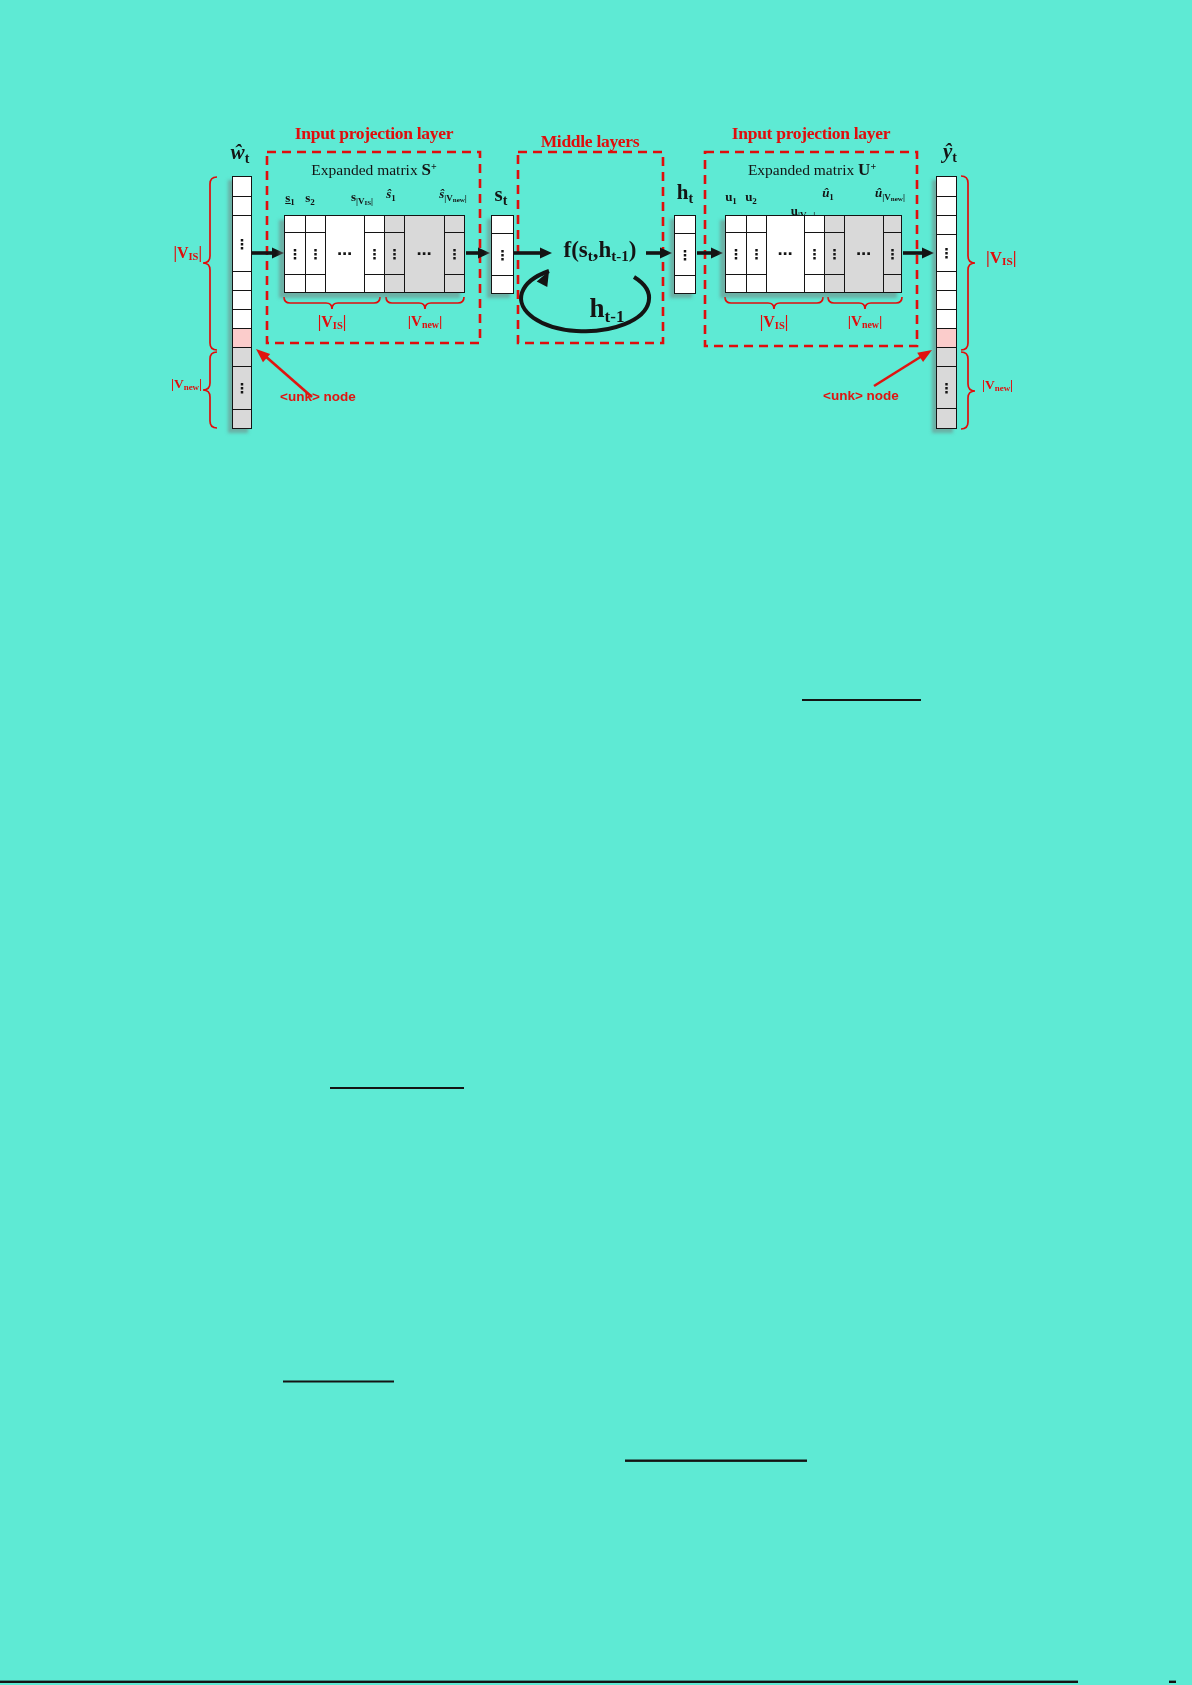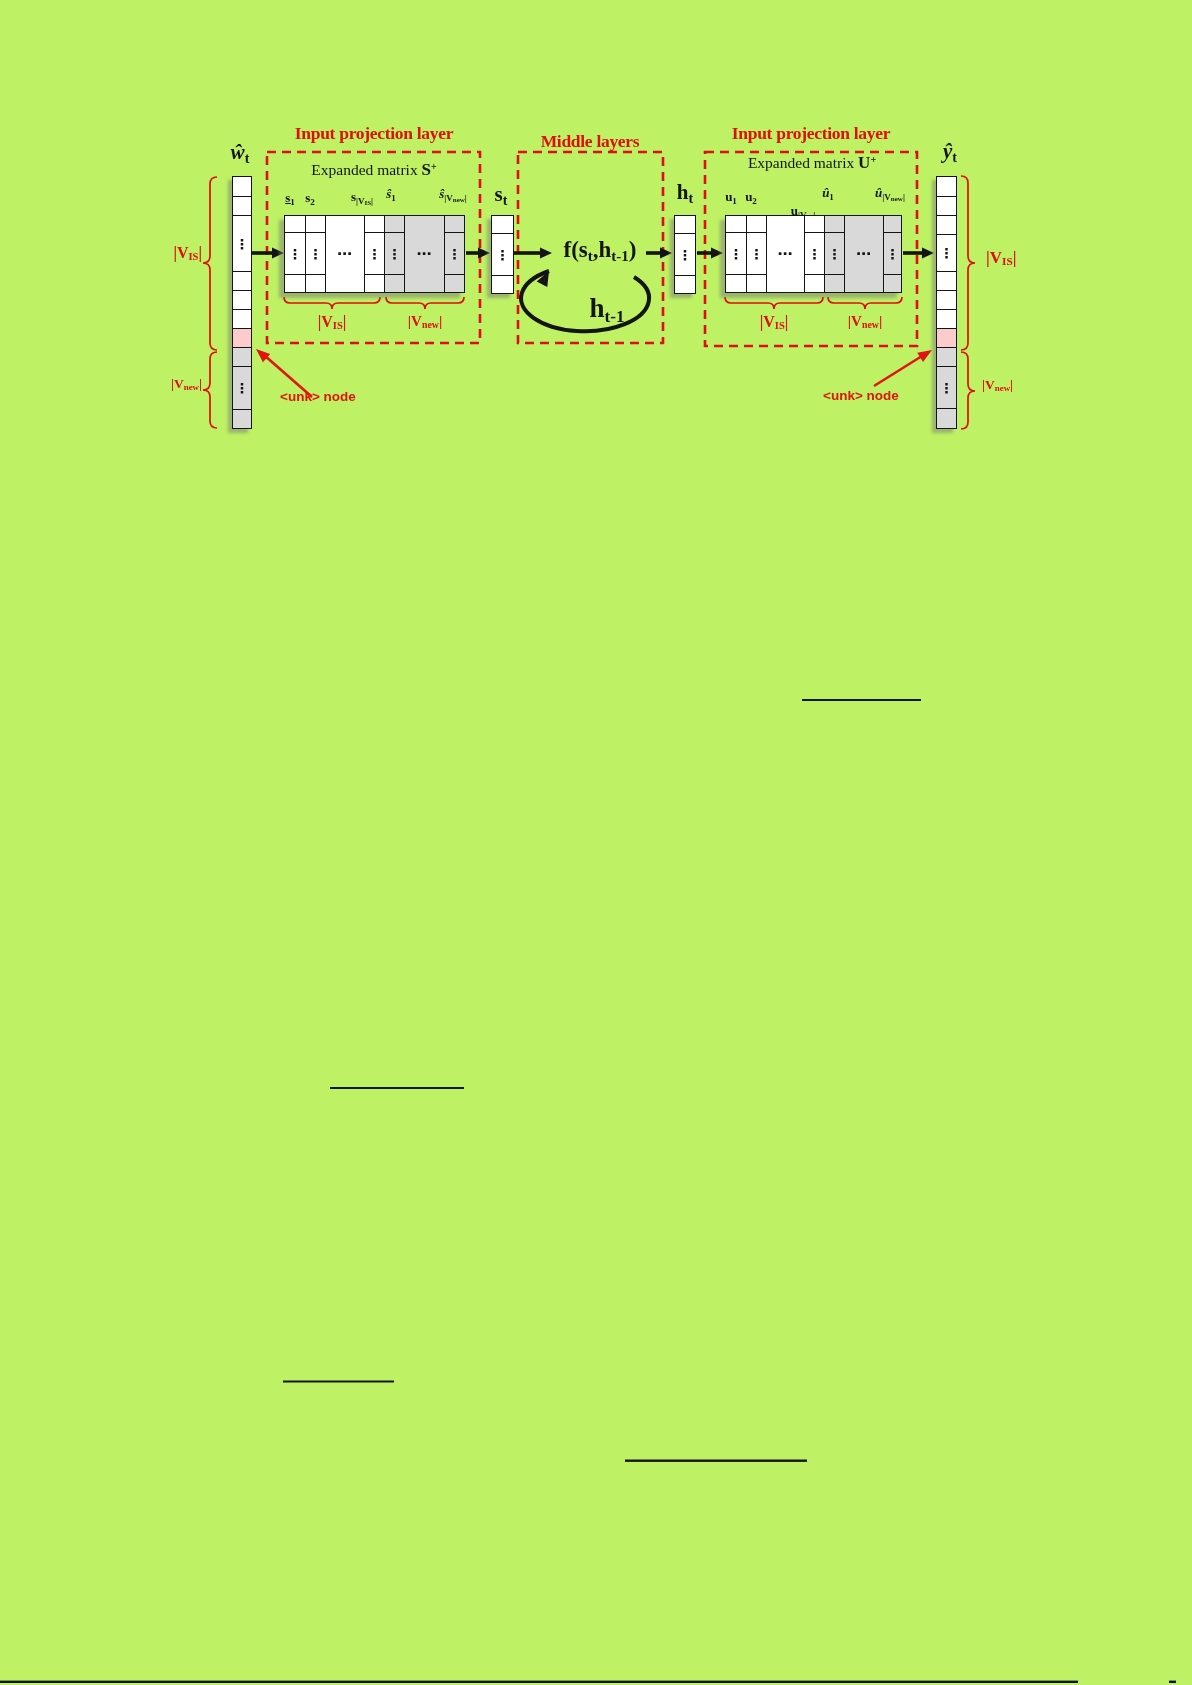--- a/index.html
+++ b/index.html
@@ -1,16 +1,16 @@
 <!DOCTYPE html>
 <html><head>
 <meta charset="utf-8">
 <style>
   html,body{margin:0;padding:0;background:#fff;}
-  .page{position:relative;width:1192px;height:1685px;background:#bef264;overflow:hidden;
+  .page{position:relative;width:1192px;height:1685px;background:#5eead4;overflow:hidden;
         font-family:"Liberation Serif",serif;color:#141414;}
   svg.layer{position:absolute;left:0;top:0;pointer-events:none;}
 
   
   .vec{position:absolute;box-sizing:border-box;border:1.6px solid #141414;background:#fff;
        display:flex;flex-direction:column;box-shadow:-4px 4px 3px rgba(120,120,120,.5);}
   .vcell{box-sizing:border-box;border-top:1.6px solid #141414;display:flex;align-items:center;justify-content:center;}
   .vcell.first{border-top:none;}
   .unkcell{background:#fbcccb;}
   .newcell{background:#d9d9d9;}
@@ -235,21 +235,21 @@
     <span>h</span><sub>t</sub>
   </div>
   <div class="vec" style="left:674px;top:215px;width:22px;height:79px;">
     <div class="vcell first" style="height:17px;"></div>
     <div class="vcell" style="flex:1;">
         <span class="vd">⋮</span>
       </div>
     <div class="vcell" style="height:18px;"></div>
   </div>
 
-  <div class="exp" style="left:714px;top:154px;width:196px;">
+  <div class="exp" style="left:714px;top:161px;width:196px;">
     <span>Expanded matrix </span><span class="msym">U</span><sup>+</sup>
   </div>
   <div class="collab" style="left:723px;top:190px;width:16px;">
     <span>u</span><sub>1</sub>
   </div>
   <div class="collab" style="left:743px;top:190px;width:16px;">
     <span>u</span><sub>2</sub>
   </div>
   <div class="collab" style="left:783px;top:204px;width:40px;">
     <span>u</span><sub><span>|V</span><span class="ss">IS</span><span>|</span></sub>

